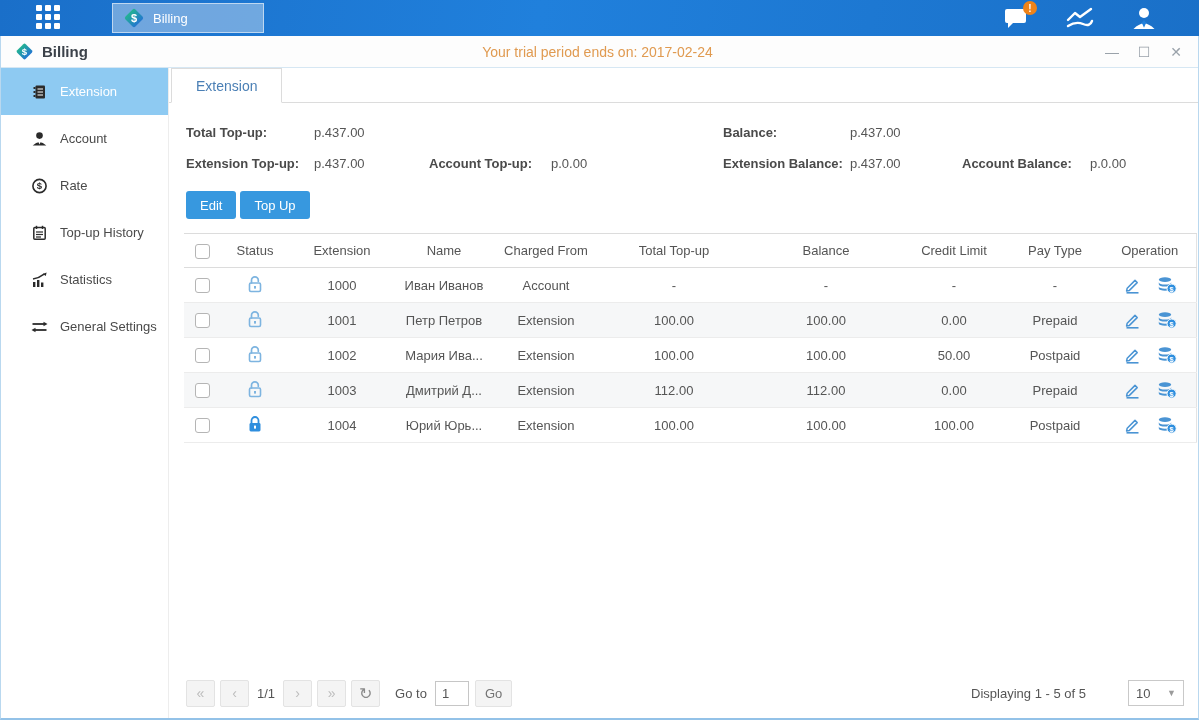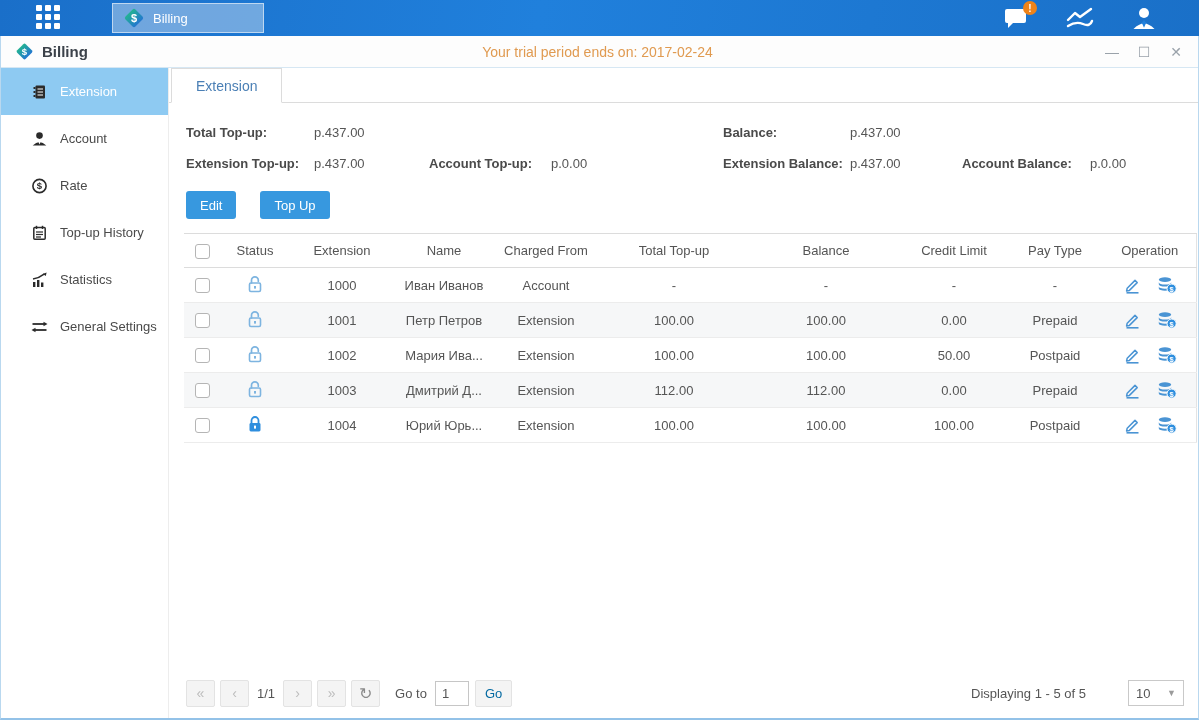--- a/index.html
+++ b/index.html
@@ -54,21 +54,21 @@
   .summary { display:flex; padding:14px 0 4px 17px;gap:29px; }
   .sum-col { width:508px; }
   .sum-col.right { flex:1; }
   .srow { height:31px; display:flex; align-items:center; font-size:13px; color:#555; }
   .slabel { font-weight:bold; color:#4a4a4a; }
   .sum-col.left .slabel.w1 { width:128px; } .sum-col.left .sval.w1 { width:115px; }
   .sum-col.left .slabel.w2 { width:122px; } 
   .sum-col.right .slabel.w1 { width:127px; } .sum-col.right .sval.w1 { width:112px; }
   .sum-col.right .slabel.w2 { width:128px; }
 
-  .toolbar { display:flex; gap:24px; padding:8px 0 0 17px;align-items:center; }
+  .toolbar { display:flex; gap:4px; padding:8px 0 0 17px;align-items:center; }
   .btn-blue { background:#3798df; color:#fff; border:none; font-size:13px; height:28px;
     padding:0 14px; border-radius:3px; cursor:pointer; font-family:inherit; }
 
   .table-wrap { padding:14px 12px 0 15px; }
   table { width:100%; border-collapse:collapse; table-layout:fixed; border-right:1px solid #e3e3e3; }
   thead tr { border-top:1px solid #dcdcdc; border-bottom:1px solid #dcdcdc; }
   th { font-size:13px; color:#555; font-weight:normal; height:34px; text-align:center; }
   td { font-size:13px; color:#555; height:35px; text-align:center; }
   tbody tr { border-bottom:1px solid #ececec; }
   tbody tr.alt { background:#f6f7f8; }
@@ -81,21 +81,21 @@
   .footer { margin-top:auto; height:44px; flex:0 0 44px; display:flex; align-items:center;
     padding:0 14px 6px 17px; }
   .pg-btn { width:29px; height:27px; background:#f4f4f4; border:1px solid #e3e3e3; border-radius:2px;
     color:#bdbdbd; font-size:14px; display:flex; align-items:center; justify-content:center; cursor:pointer; margin-right:5px; }
   .pg-btn.refresh { color:#8a8a8a; font-size:16px; }
   .pg-current { font-size:13px; color:#555; margin:0 8px 0 3px; }
   .goto-label { font-size:13px; color:#555; margin:0 8px 0 10px; }
   .goto-input { width:34px; height:25px; border:1px solid #c6c6c6; font-size:13px; color:#555;
     padding-left:6px; font-family:inherit; }
   .go-btn { margin-left:6px; height:27px; padding:0 9px; background:#f4f4f4; border:1px solid #e3e3e3;
-    border-radius:2px; font-size:13px; color:#0369a1; cursor:pointer; font-family:inherit; }
+    border-radius:2px; font-size:13px; color:#737373; cursor:pointer; font-family:inherit; }
   .footer-right { margin-left:auto; display:flex; align-items:center; gap:22px; }
   .displaying { font-size:13px; color:#555; }
   .page-size { width:56px; height:26px; border:1px solid #c9c9c9; display:flex; align-items:center;
     padding:0 7px; font-size:13px; color:#555; cursor:pointer; background:#fff;margin-left:20px; }
   .page-size .arrow { margin-left:auto; color:#9b9b9b; font-size:9px; }
 </style>
 </head>
 <body>
 
 <svg width="0" height="0" style="position:absolute">

